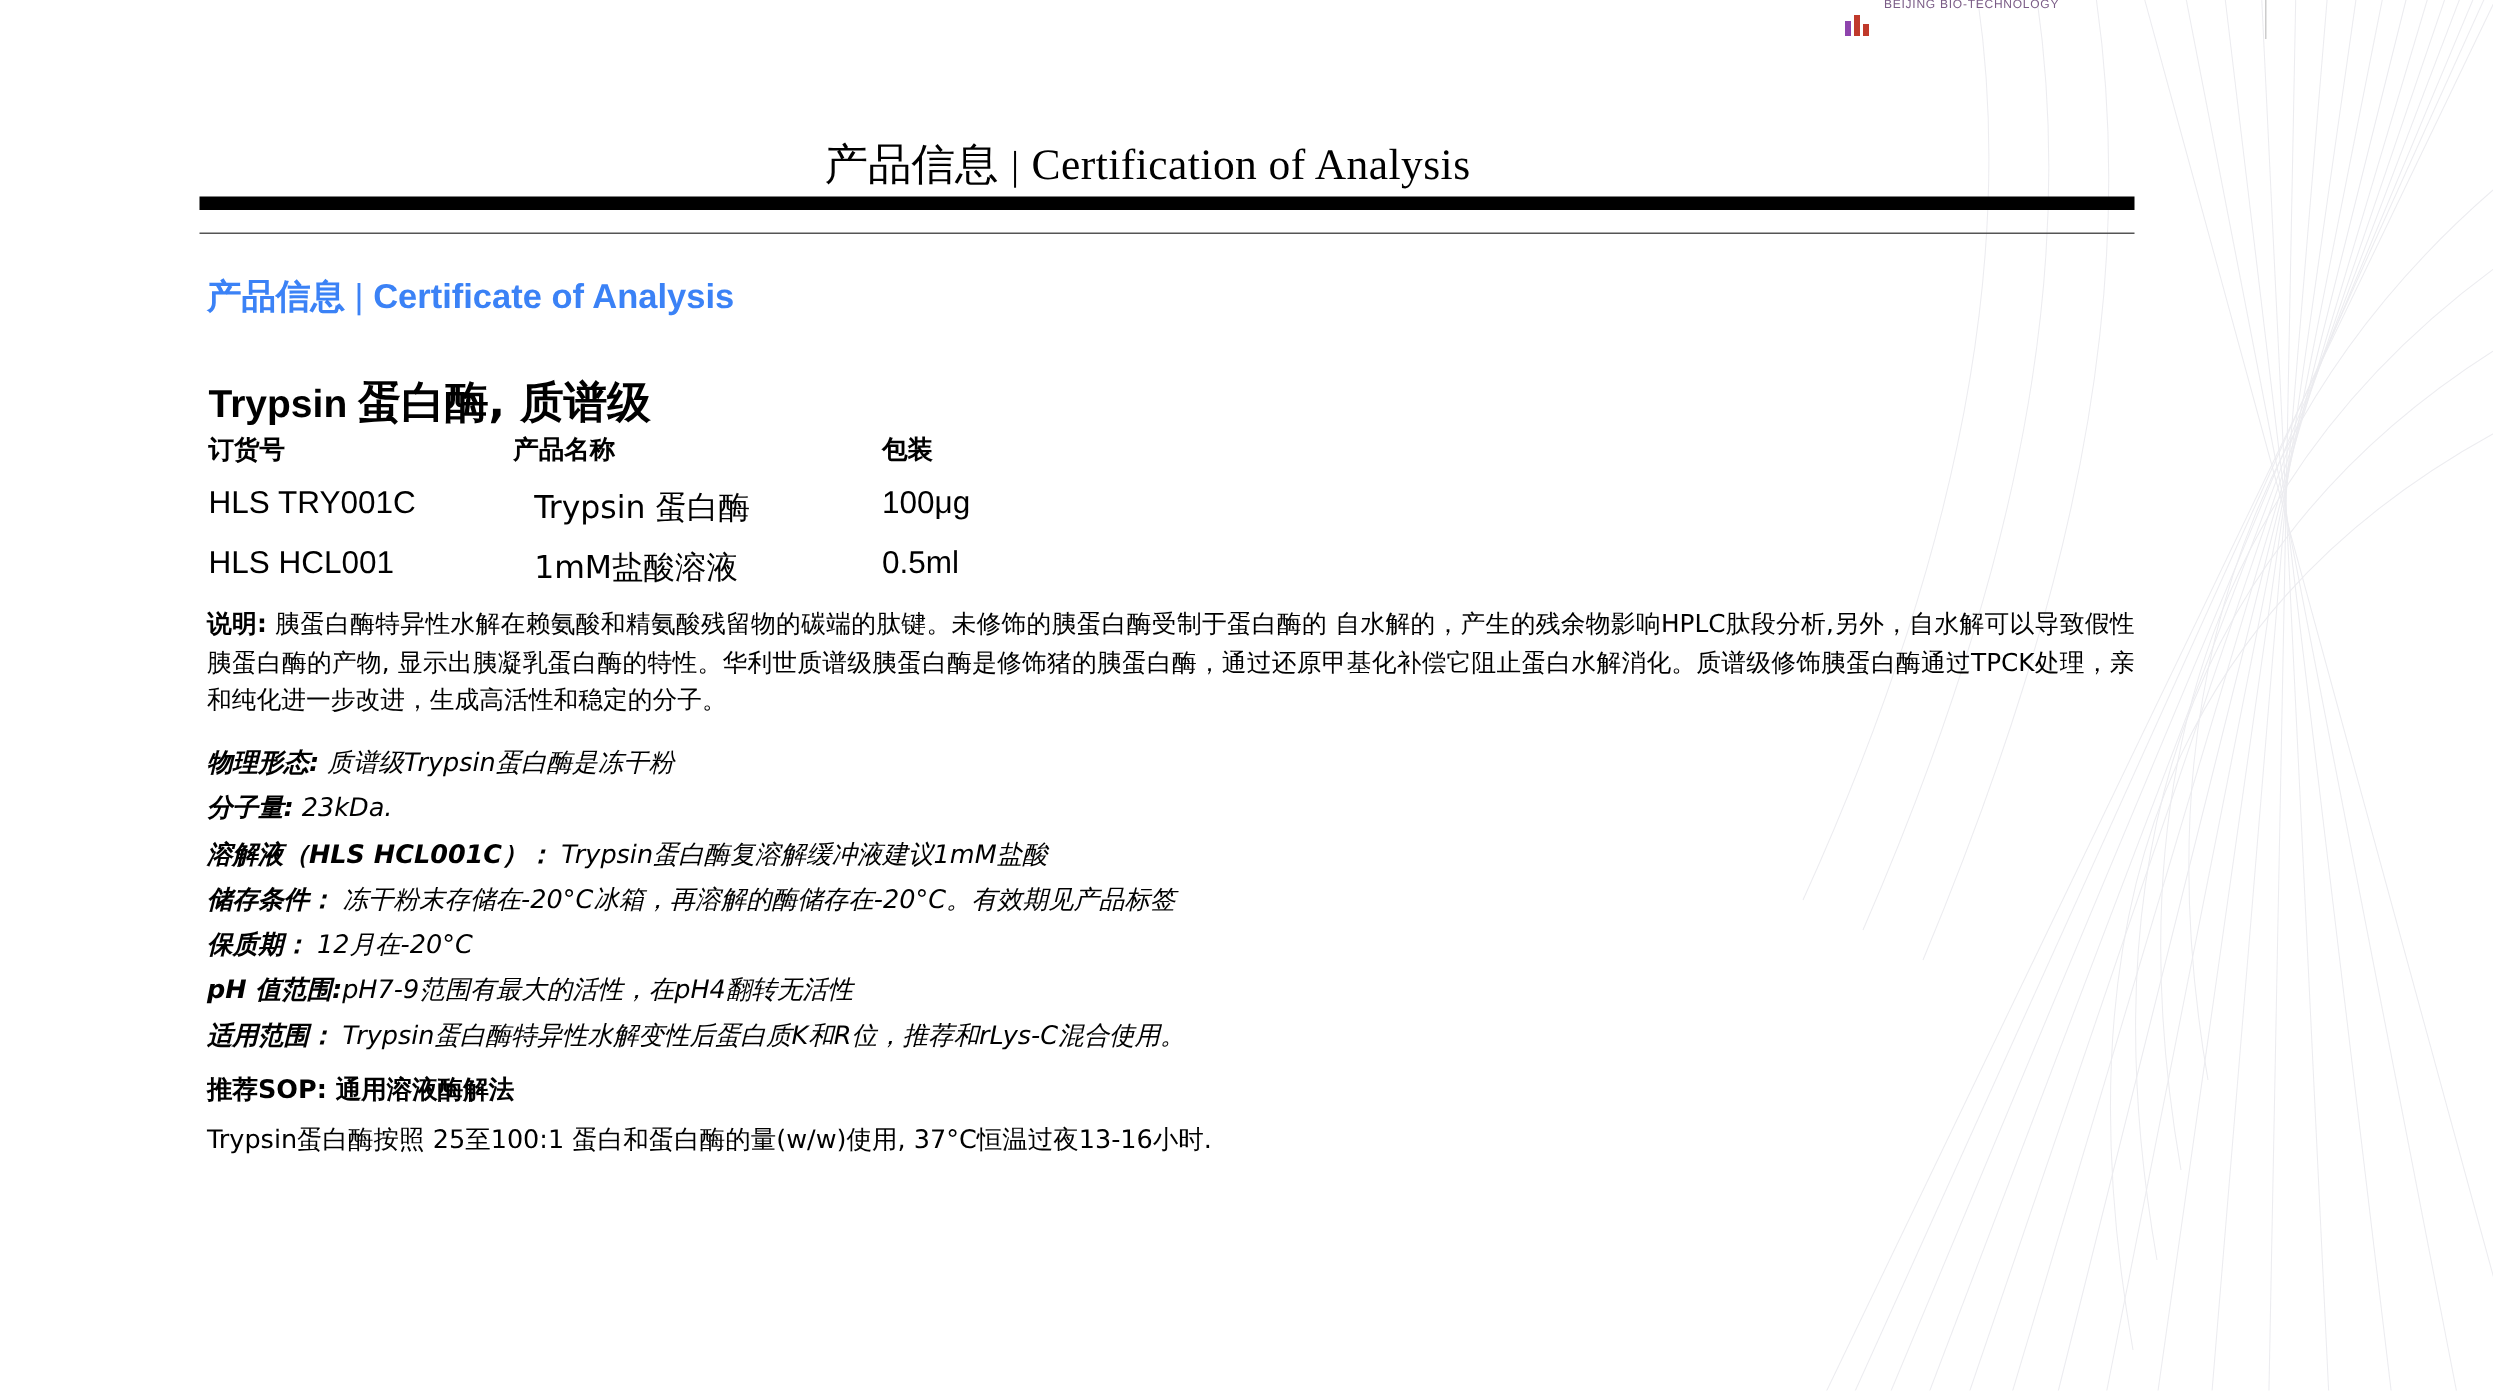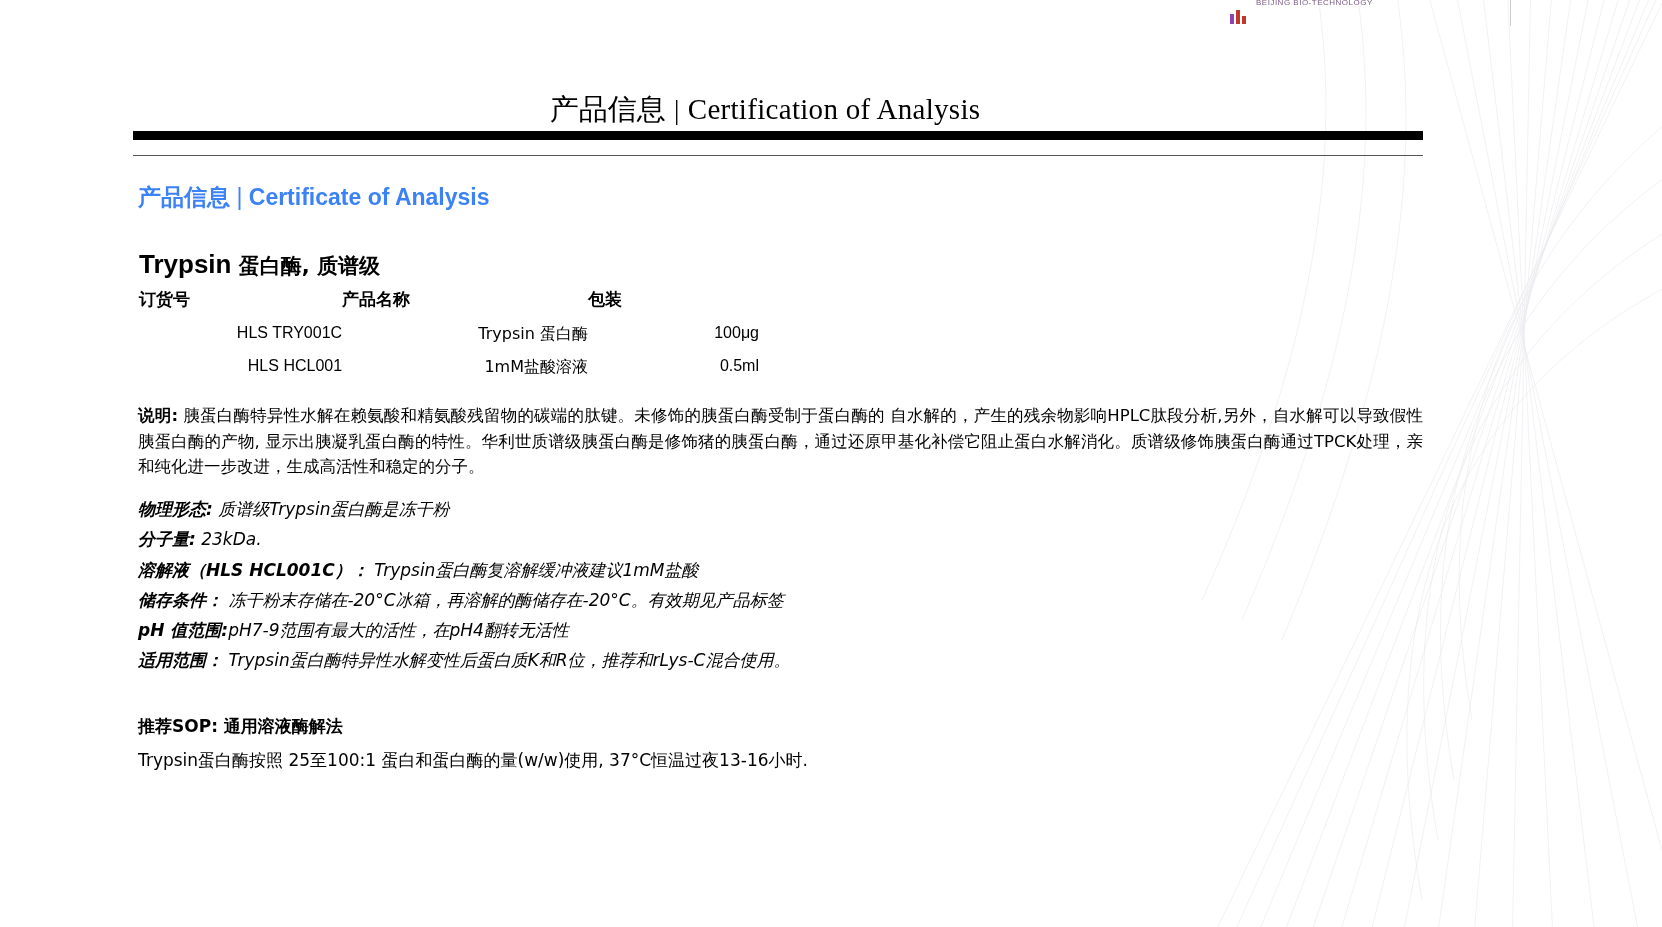--- a/index.html
+++ b/index.html
@@ -126,43 +126,42 @@
 
   .product-title {
     position: absolute;
     left: 139px;
     top: 249px;
     font-size: 26px;
     font-weight: bold;
     white-space: nowrap;
   }
   .product-title .en { font-family: "Liberation Sans", sans-serif; }
-  .product-title .cn { font-family: "DejaVu Sans", sans-serif; font-size: 21px; }
+  .product-title .cn { font-family: "DejaVu Sans", sans-serif; font-size: 29px; }
 
   
   .order-table {
     position: absolute;
     left: 139px;
     top: 288px;
     width: 620px;
     border-collapse: collapse;
     font-size: 17px;
   }
   .order-table th {
     text-align: left;
     font-weight: bold;
     font-family: "DejaVu Sans", sans-serif;
     font-size: 17px;
     padding: 0 0 7px 0;
   }
   .order-table td {
     padding: 6px 0 6px 0;
-    font-size: 16px;
+    font-size: 21px;
     vertical-align: top;
-    text-align: right;
   }
   .col-code { width: 190px; }
   .col-name { width: 230px; }
   .col-pack { width: 160px; }
   .cell-name { padding-left: 14px !important; font-family: "DejaVu Sans", sans-serif; }
   .cell-code { font-family: "Liberation Sans", sans-serif; }
   .cell-pack { font-family: "Liberation Sans", sans-serif; }
 
   .desc-block {
     position: absolute;
@@ -314,20 +313,23 @@
     <div class="row">
       <span class="lbl">分子量:</span><span> 23kDa.</span>
     </div>
     <div class="row">
       <span class="lbl">溶解液（HLS HCL001C）：</span><span> Trypsin蛋白酶复溶解缓冲液建议1mM盐酸</span>
     </div>
     <div class="row">
       <span class="lbl">储存条件：</span><span> 冻干粉末存储在-20°C冰箱，再溶解的酶储存在-20°C。有效期见产品标签</span>
     </div>
     <div class="row">
+      <span class="lbl">保质期：</span><span> 12月在-20°C</span>
+    </div>
+    <div class="row">
       <span class="lbl">pH 值范围:</span><span>pH7-9范围有最大的活性，在pH4翻转无活性</span>
     </div>
     <div class="row">
       <span class="lbl">适用范围：</span><span> Trypsin蛋白酶特异性水解变性后蛋白质K和R位，推荐和rLys-C混合使用。</span>
     </div>
   </div>
 
   <div class="sop-heading">推荐SOP: 通用溶液酶解法</div>
   <div class="sop-body">Trypsin蛋白酶按照 25至100:1 蛋白和蛋白酶的量(w/w)使用, 37°C恒温过夜13-16小时.</div>
 

